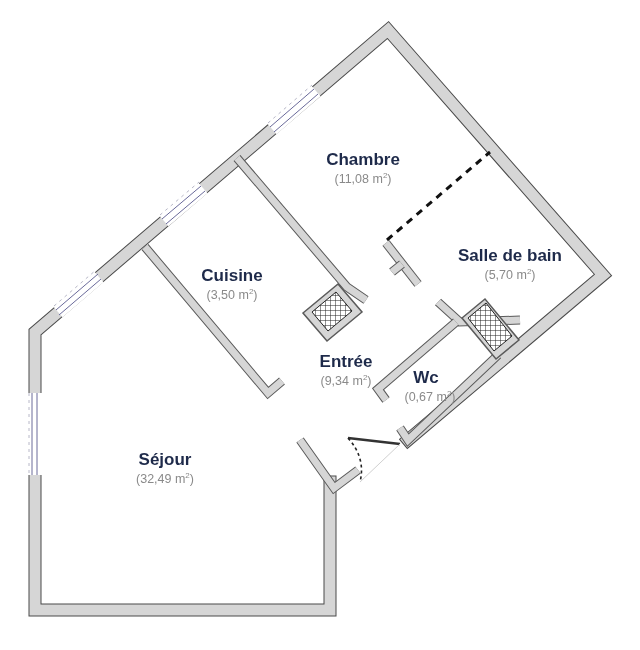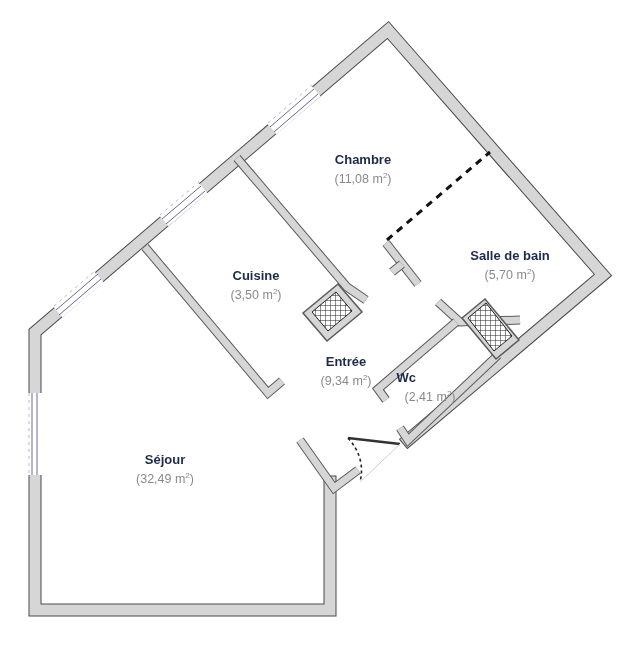--- a/index.html
+++ b/index.html
@@ -90,21 +90,21 @@
     }
     .room-label {
       position: absolute;
       text-align: center;
       transform: translateX(-50%);
       white-space: nowrap;
       line-height: 16px;
     }
     .room-name {
       display: block;
-      font-size: 13px;
+      font-size: 17px;
       font-weight: 600;
       color: #1e2a4a;
     }
     .room-area {
       display: block;
       font-size: 12.5px;
       color: #8a8a8a;
       text-align: center;
     }
     .room-area sup {
@@ -195,36 +195,36 @@
     <path class="door-swing" d="M348,438 Q366,458 360,482"></path>
     <line class="door-light" x1="360" y1="482" x2="400" y2="444"></line>
   </g>
 </svg>
 
 <div class="room-label" style="left:363px; top:152px;">
   <span class="room-name">Chambre</span>
   <span class="room-area"><span>(11,08 m</span><sup>2</sup><span>)</span></span>
 </div>
 
-<div class="room-label" style="left:256px; top:268px;">
+<div class="room-label" style="left:232px; top:268px;">
   <span class="room-name">Cuisine</span>
   <span class="room-area"><span>(3,50 m</span><sup>2</sup><span>)</span></span>
 </div>
 
 <div class="room-label" style="left:510px; top:248px;">
   <span class="room-name">Salle de bain</span>
   <span class="room-area"><span>(5,70 m</span><sup>2</sup><span>)</span></span>
 </div>
 
 <div class="room-label" style="left:346px; top:354px;">
   <span class="room-name">Entrée</span>
   <span class="room-area"><span>(9,34 m</span><sup>2</sup><span>)</span></span>
 </div>
 
 <div class="room-label" style="left:430px; top:370px;">
-  <span class="room-name" style="text-align:left; margin-left:-8px;">Wc</span>
-  <span class="room-area"><span>(2,41 m</span><sup>2</sup><span>)</span></span>
+  <span class="room-name" style="text-align:center; margin-left:-8px;">Wc</span>
+  <span class="room-area"><span>(0,67 m</span><sup>2</sup><span>)</span></span>
 </div>
 
 <div class="room-label" style="left:165px; top:452px;">
   <span class="room-name">Séjour</span>
   <span class="room-area"><span>(32,49 m</span><sup>2</sup><span>)</span></span>
 </div>
 
 </body></html>

